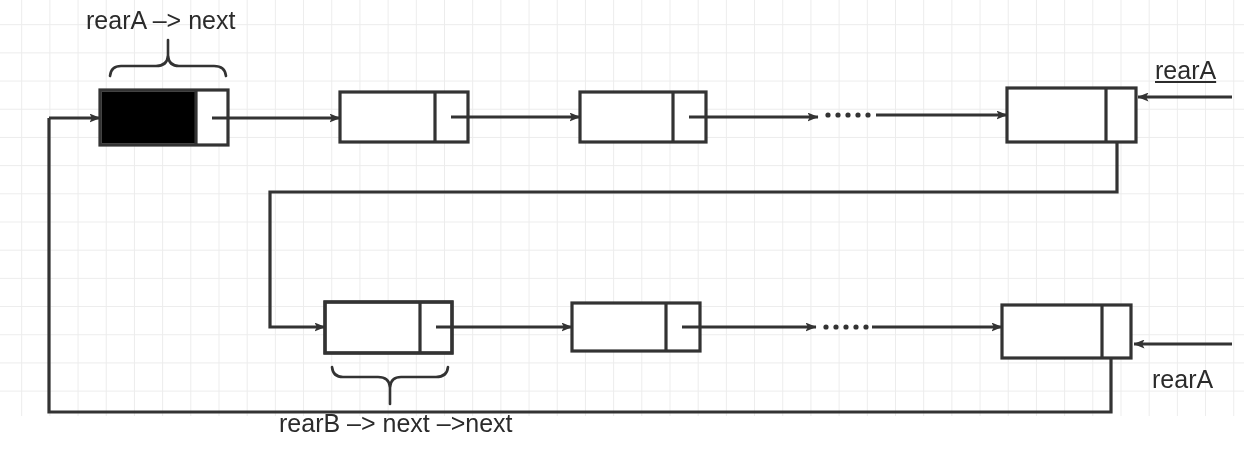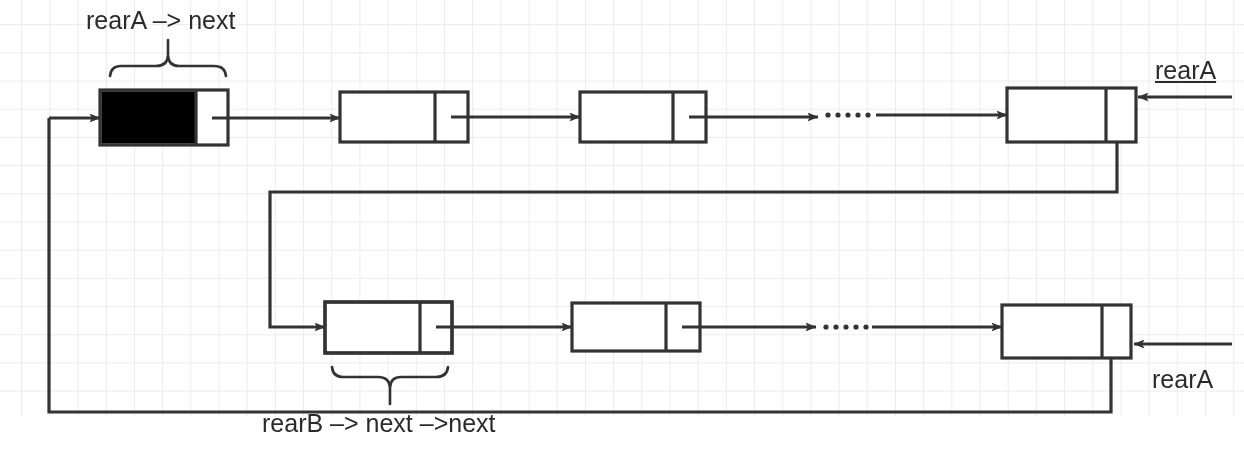--- a/index.html
+++ b/index.html
@@ -116,15 +116,15 @@
       <circle cx="866" cy="327" r="2.6"></circle>
     </g>
   </svg>
 
   <div class="lbl" style="left:86px;top:8px;">rearA –&gt; next</div>
 
   <div class="lbl" style="left:1155px;top:58px;text-decoration:underline;">rearA</div>
 
   <div class="lbl" style="left:1152px;top:367px;">rearA</div>
 
-  <div class="lbl" style="left:262px;top:411px;">rearB –&gt; next –&gt;next</div>
+  <div class="lbl" style="left:279px;top:411px;">rearB –&gt; next –&gt;next</div>
 
 </div>
 
 </body></html>

